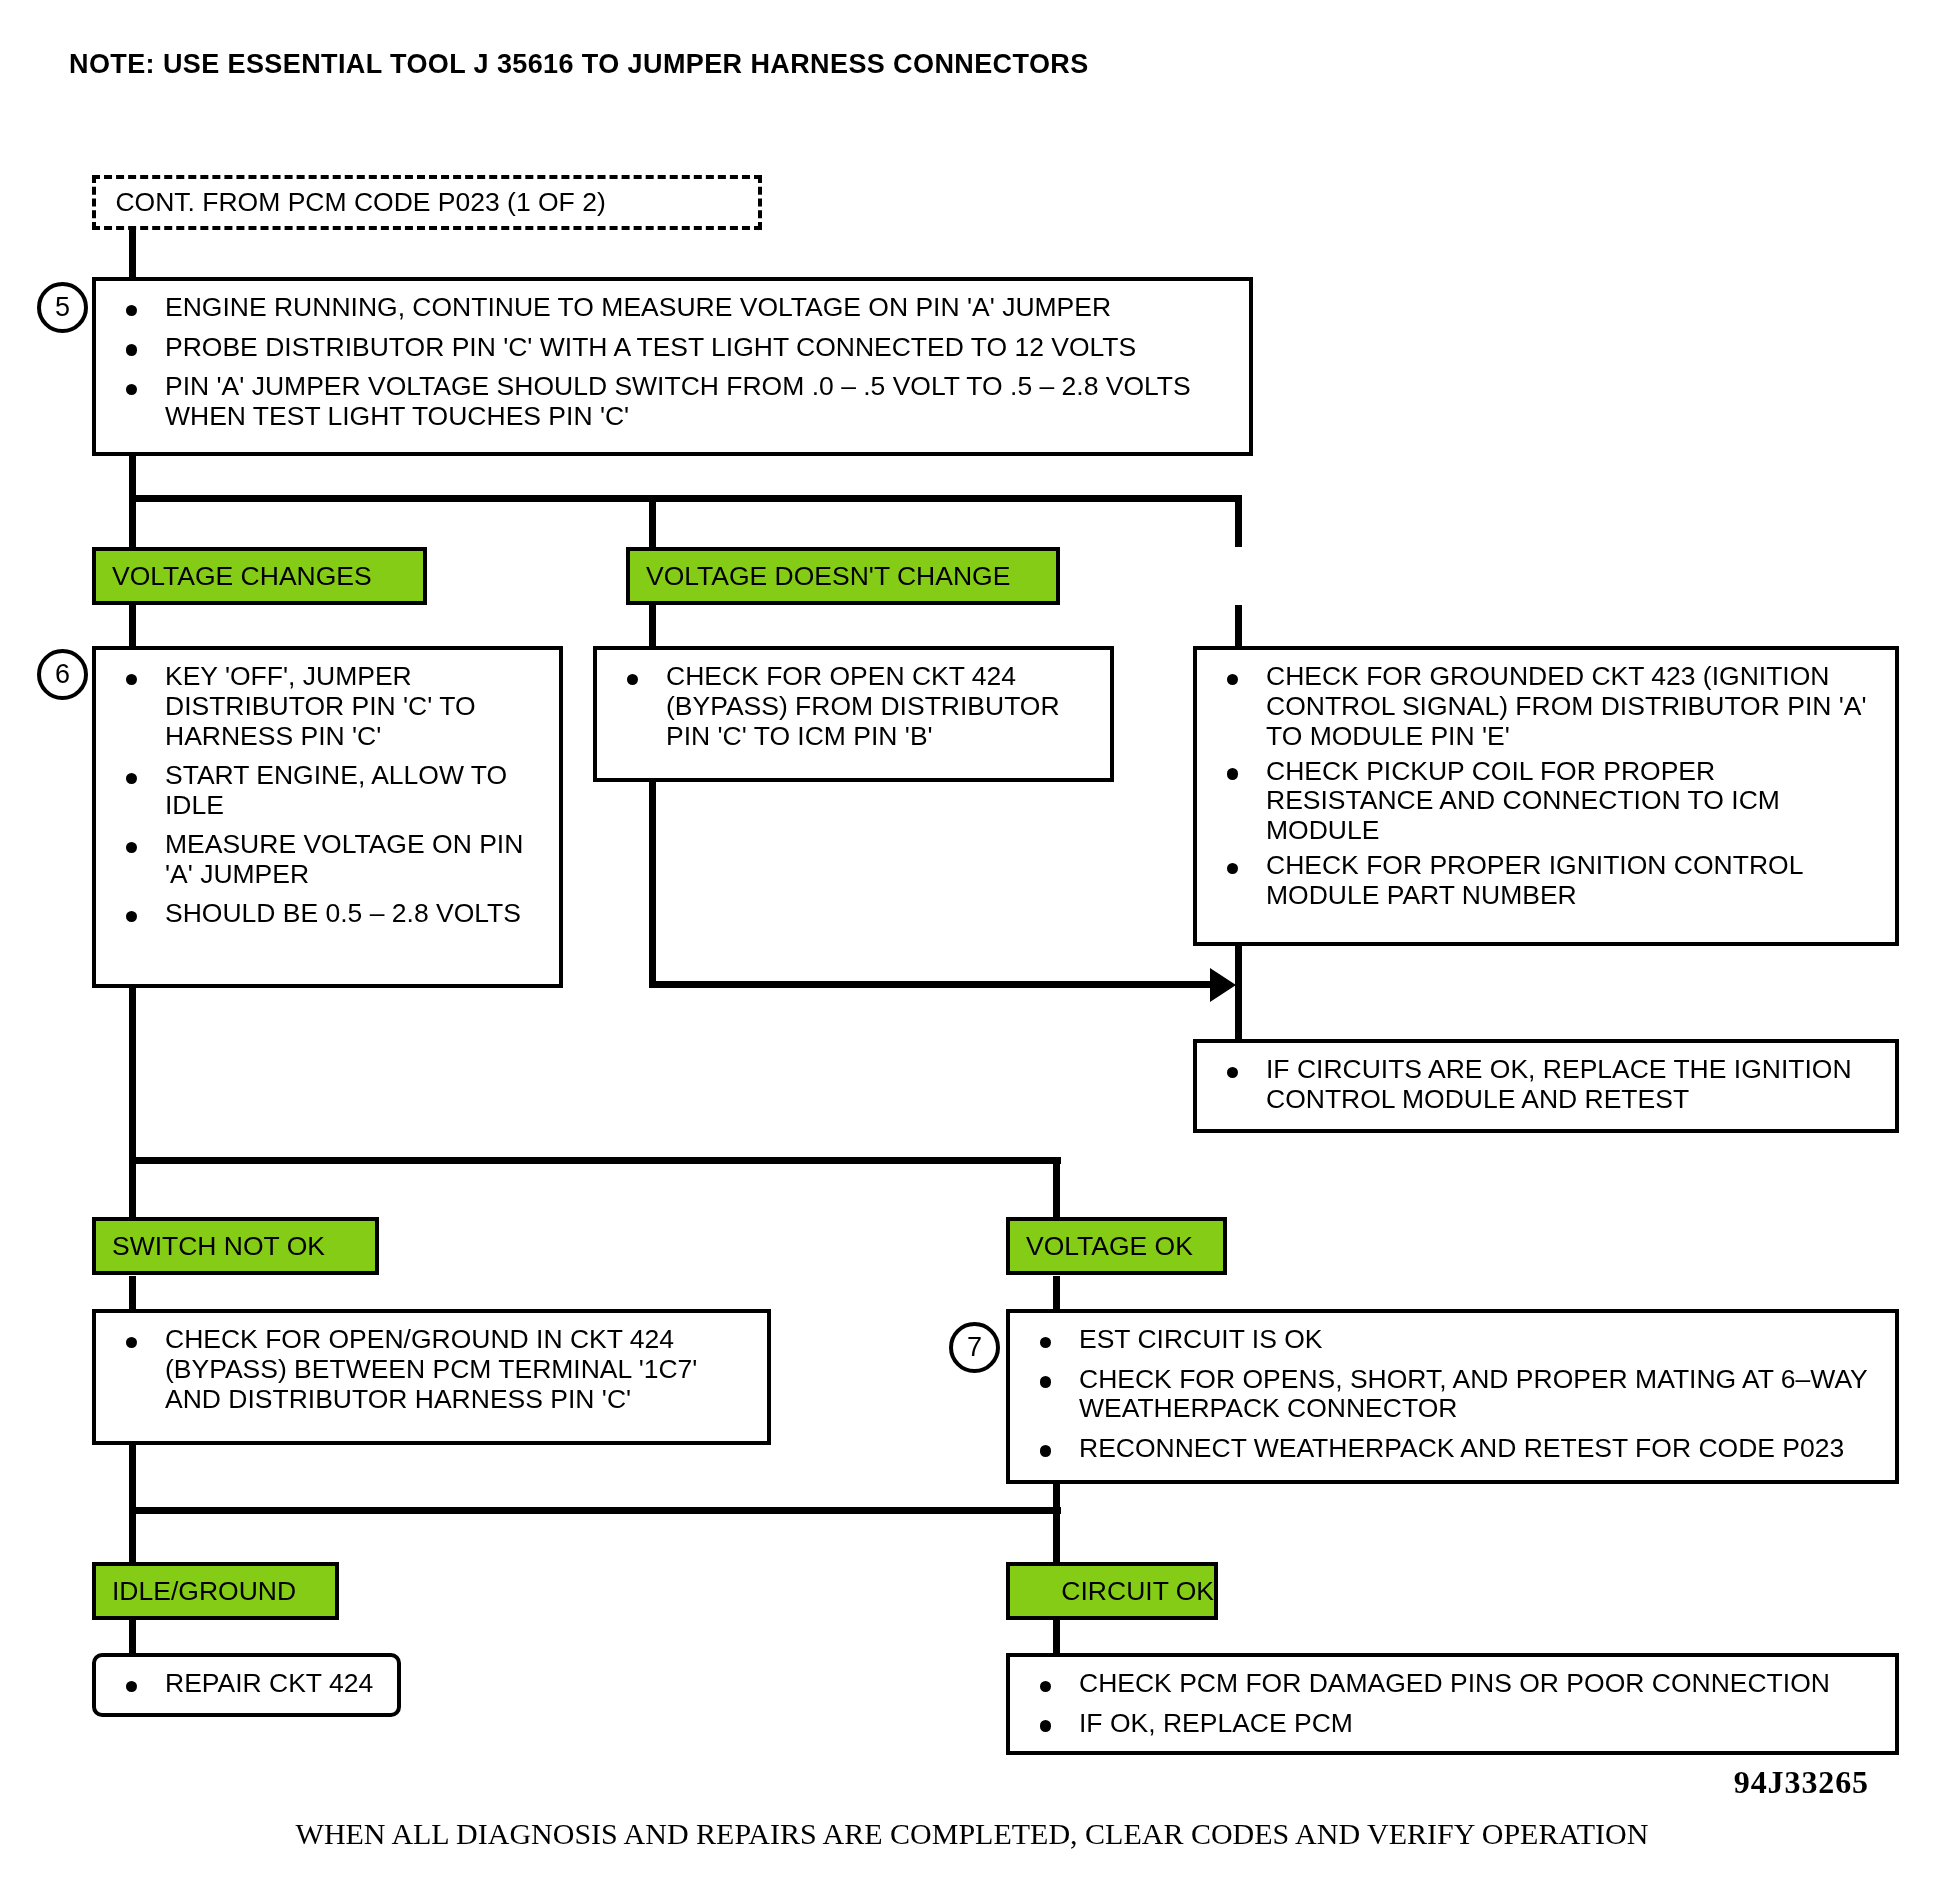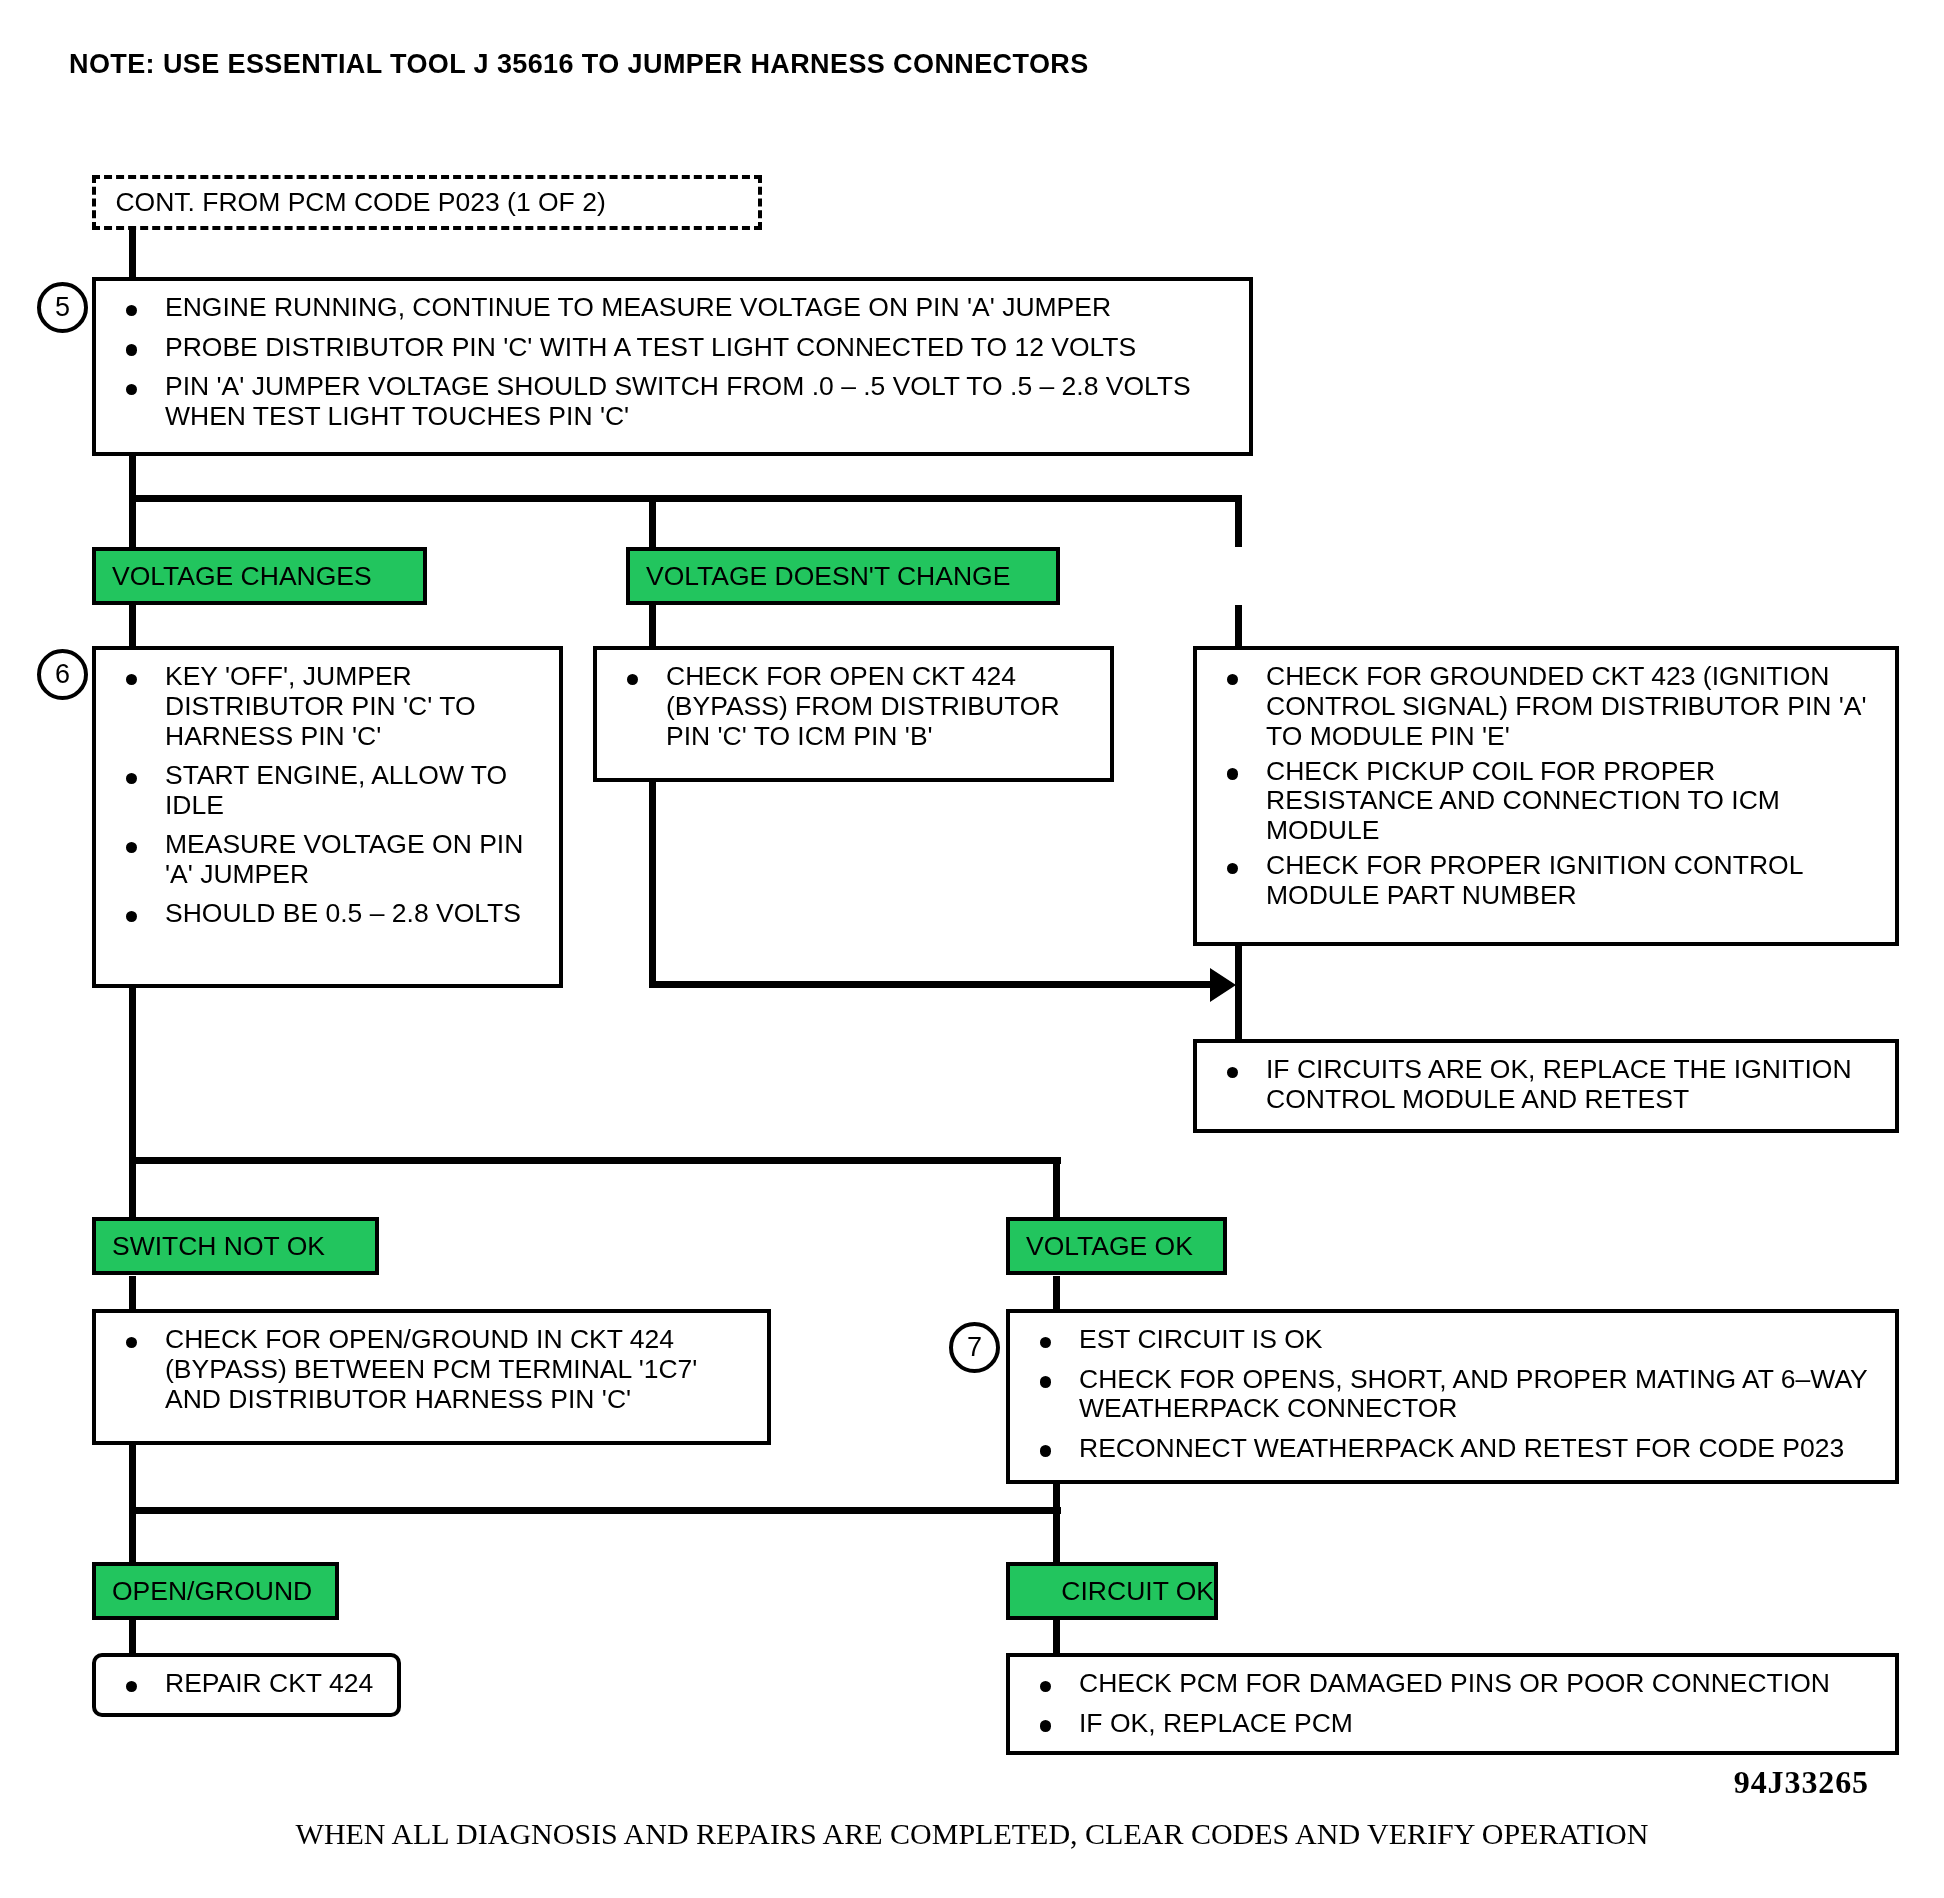--- a/index.html
+++ b/index.html
@@ -18,21 +18,21 @@
   .dashed-box {
     position:absolute; border:4.4px dashed #000; background:#fff;
     display:flex; align-items:center; padding-left:19.4px;
   }
   .dashed-box .txt { font-size:26.5px; white-space:nowrap; }
 
   .box {
     position:absolute; border:4.4px solid #000; background:#fff;
   }
   .label-box {
-    position:absolute; border:4.4px solid #000; background:#22c55e;
+    position:absolute; border:4.4px solid #000; background:#84cc16;
     display:flex; align-items:center; padding-left:16px;
   }
   .label-box .txt { font-size:26.5px; white-space:nowrap; }
 
   ul.bullets {
     list-style:none; margin:0; padding:12.4px 14px 8.8px 21px;
   }
   ul.bullets li {
     position:relative; padding-left:48px; font-size:26.5px; line-height:1.12;
     margin-bottom:9.7px;
@@ -181,21 +181,21 @@
       <li>RECONNECT WEATHERPACK AND RETEST FOR CODE P023</li>
     </ul>
   </div>
 
   <div class="vline" style="left:129px; top:1445px; height:69px;"></div>
   <div class="hline" style="left:129px; top:1507px; width:932px;"></div>
   <div class="vline" style="left:129px; top:1507px; height:55px;"></div>
   <div class="vline" style="left:1053px; top:1484px; height:78px;"></div>
 
   <div class="label-box" style="left:92px; top:1562px; width:247px; height:58px;">
-    <span class="txt">OPEN/GROUND</span>
+    <span class="txt">IDLE/GROUND</span>
   </div>
   <div class="label-box" style="left:1006px; top:1562px; width:212px; height:58px;justify-content:flex-end;">
     <span class="txt">CIRCUIT OK</span>
   </div>
 
   <div class="vline" style="left:129px; top:1620px; height:35px;"></div>
   <div class="vline" style="left:1053px; top:1620px; height:35px;"></div>
 
   <div class="box" style="left:92px; top:1653px; width:309px; height:64px;border-radius:10px;">
     <ul class="bullets">

